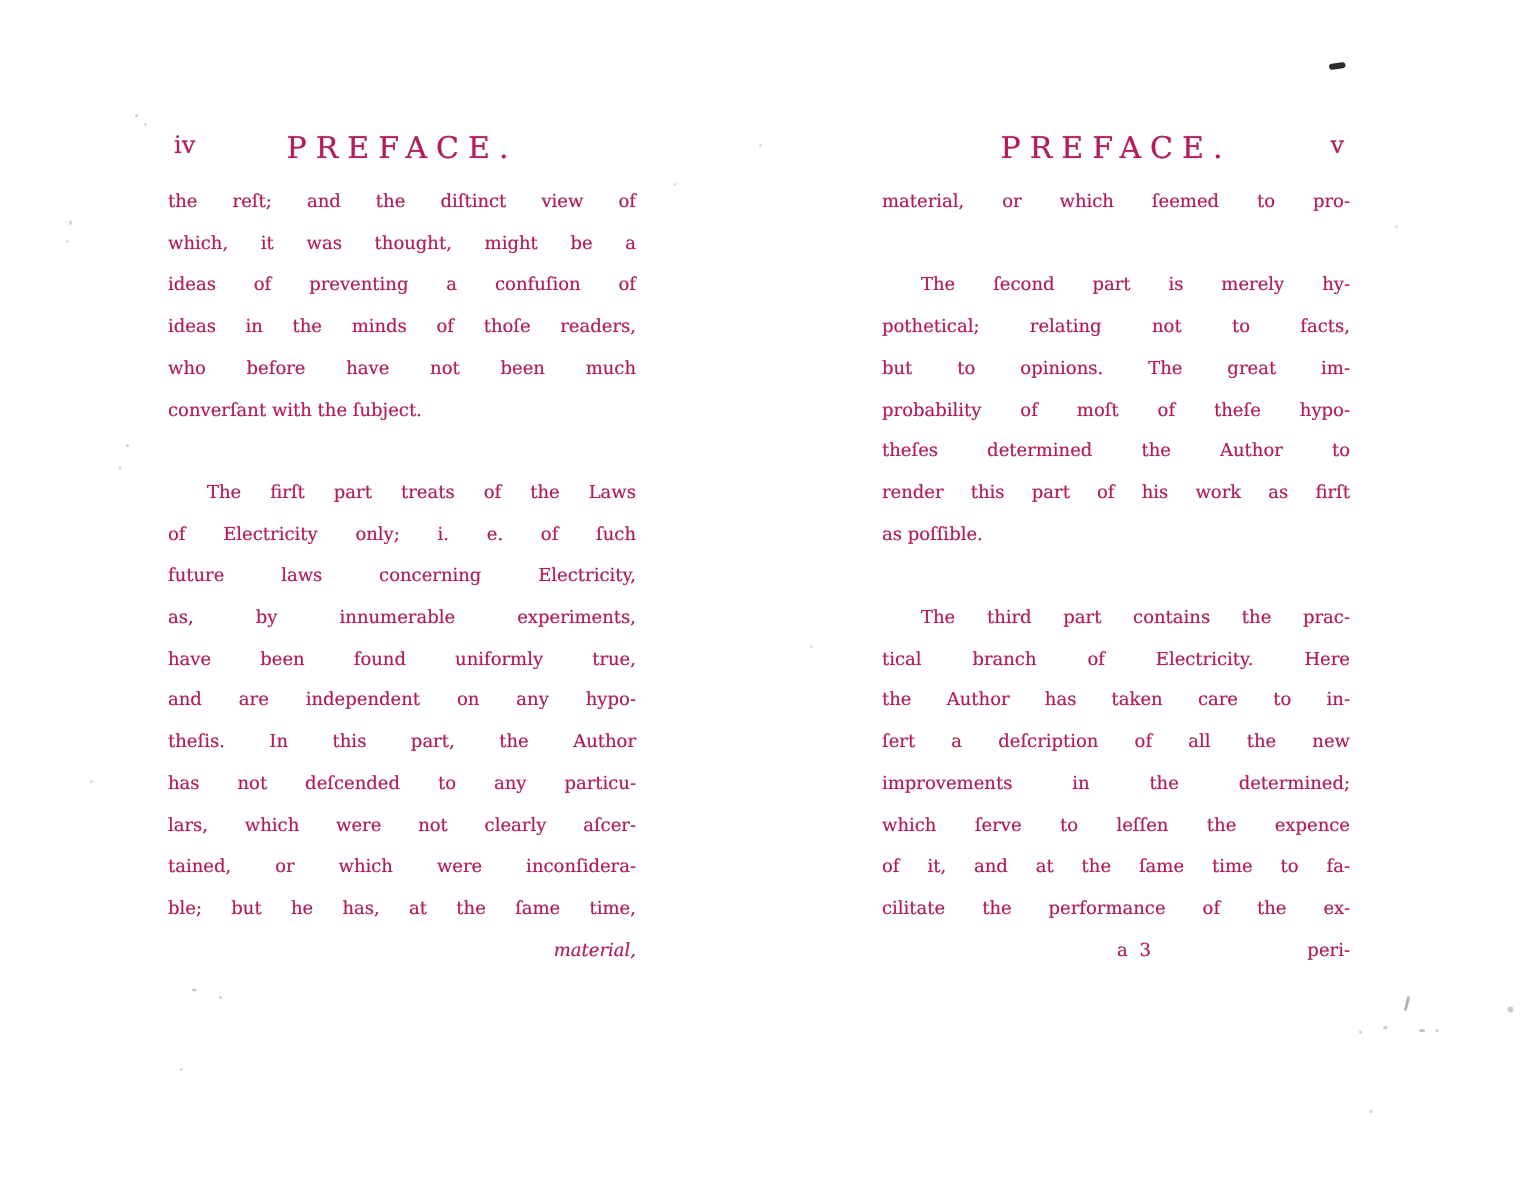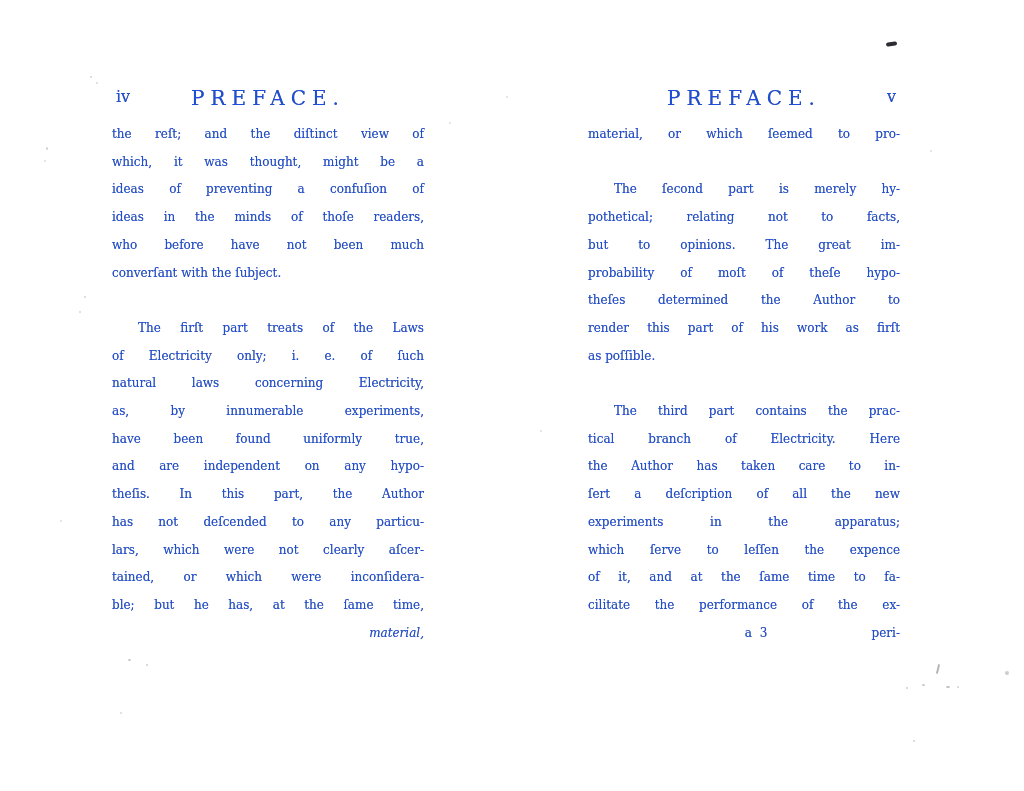--- a/index.html
+++ b/index.html
@@ -13,21 +13,21 @@
     font-family: "DejaVu Serif", "Liberation Serif", serif;
   }
   .scan-surface {
     position: absolute;
     inset: 0;
     background: #ffffff;
   }
   .page {
     position: absolute;
     width: 312px;
-    color: #1d4ed8;
+    color: #be185d;
   }
   #left-page  { left: 112px; top: 86px; }
   #right-page { left: 588px; top: 86px; }
 
   .page-header {
     position: relative;
     height: 22px;
     margin-bottom: 13px;
   }
   .header-title {
@@ -103,21 +103,21 @@
           <div class="line"><span>the reſt; and the diſtinct view of</span></div>
           <div class="line"><span>which, it was thought, might be a</span></div>
           <div class="line"><span>ideas of preventing a confuſion of</span></div>
           <div class="line"><span>ideas in the minds of thoſe readers,</span></div>
           <div class="line"><span>who before have not been much</span></div>
           <div class="line last"><span>converſant with the ſubject.</span></div>
         </div>
         <div class="para">
           <div class="line indent"><span>The </span><span class="it">firſt part</span><span> treats of the Laws</span></div>
           <div class="line"><span>of Electricity only; </span><span class="it">i. e.</span><span> of ſuch</span></div>
-          <div class="line"><span>natural laws concerning Electricity,</span></div>
+          <div class="line"><span>future laws concerning Electricity,</span></div>
           <div class="line"><span>as, by innumerable experiments,</span></div>
           <div class="line"><span>have been found uniformly true,</span></div>
           <div class="line"><span>and are independent on any hypo-</span></div>
           <div class="line"><span>theſis. In this part, the Author</span></div>
           <div class="line"><span>has not deſcended to any particu-</span></div>
           <div class="line"><span>lars, which were not clearly aſcer-</span></div>
           <div class="line"><span>tained, or which were inconſidera-</span></div>
           <div class="line"><span>ble; but he has, at the ſame time,</span></div>
           <div class="line right"><span>material,</span></div>
         </div>
@@ -140,21 +140,21 @@
           <div class="line"><span>probability of moſt of theſe hypo-</span></div>
           <div class="line"><span>theſes determined the Author to</span></div>
           <div class="line"><span>render this part of his work as firſt</span></div>
           <div class="line last"><span>as poſſible.</span></div>
         </div>
         <div class="para">
           <div class="line indent"><span>The </span><span class="it">third part</span><span> contains the prac-</span></div>
           <div class="line"><span>tical branch of Electricity. Here</span></div>
           <div class="line"><span>the Author has taken care to in-</span></div>
           <div class="line"><span>ſert a deſcription of all the new</span></div>
-          <div class="line"><span>experiments in the apparatus;</span></div>
+          <div class="line"><span>improvements in the determined;</span></div>
           <div class="line"><span>which ſerve to leſſen the expence</span></div>
           <div class="line"><span>of it, and at the ſame time to fa-</span></div>
           <div class="line"><span>cilitate the performance of the ex-</span></div>
           <div class="line sigline"><span class="sig">a 3</span><span class="catch">peri-</span></div>
         </div>
       </div>
   </div>
 
   <div id="dash-mark"></div>
   <div class="speck-line" style="left:937px;top:664px;width:2px;height:10px;transform:rotate(14deg);opacity:.55;"></div>

